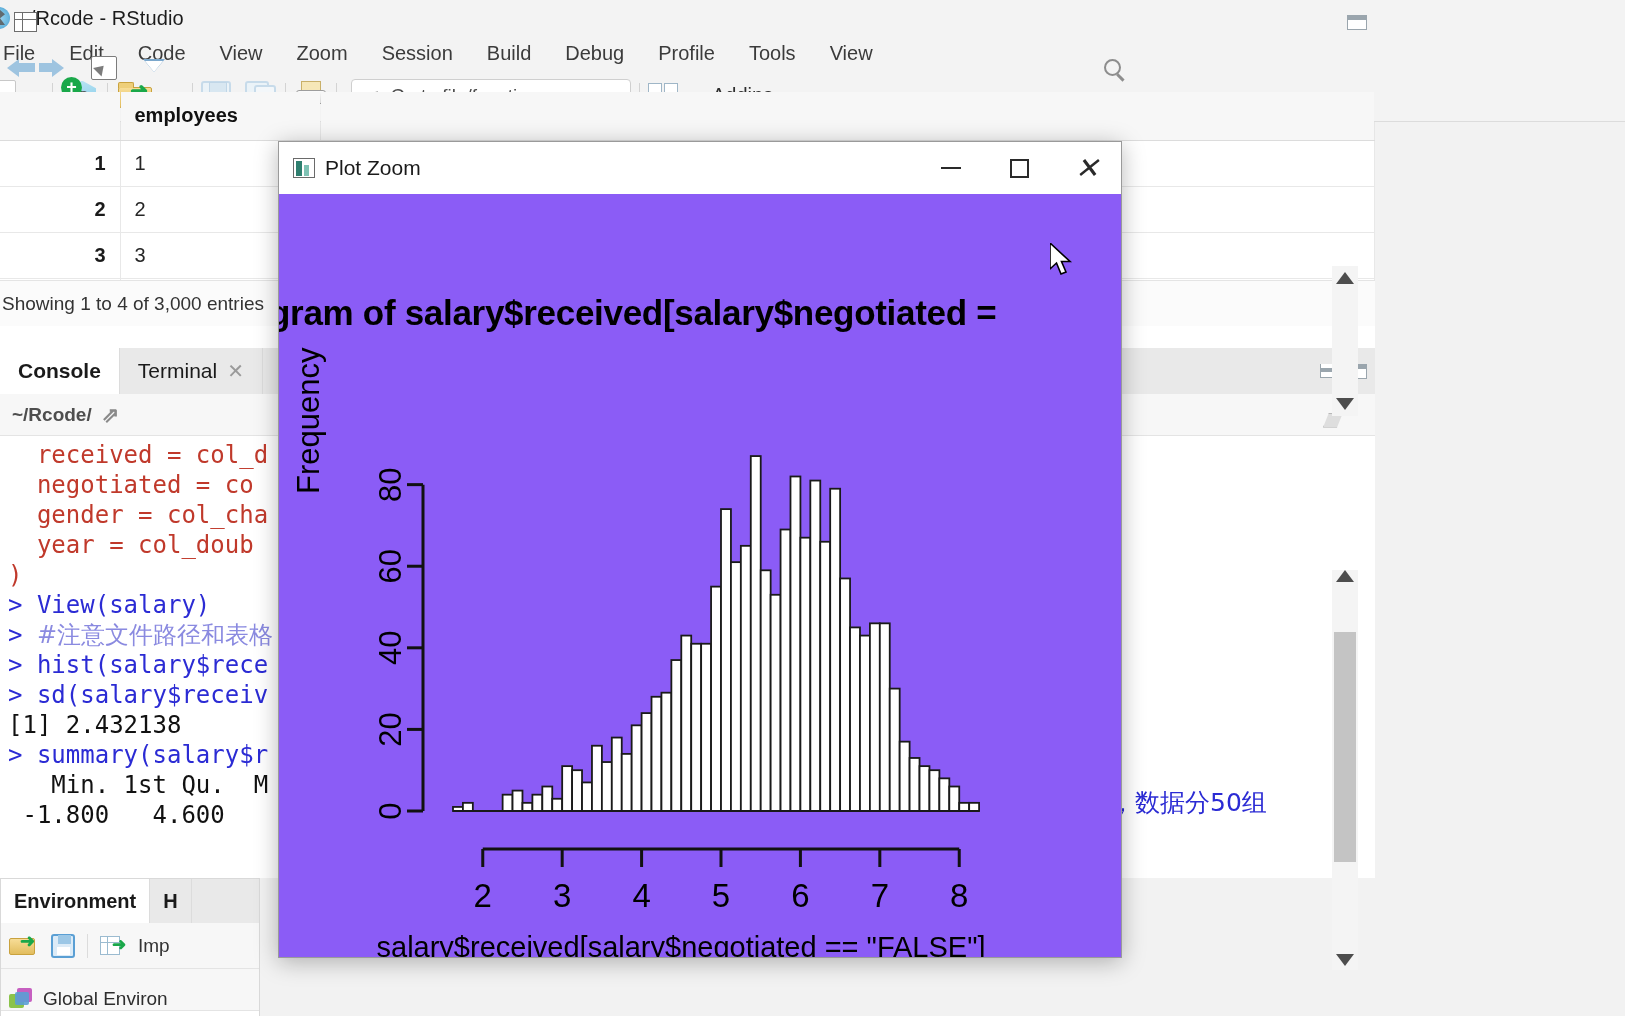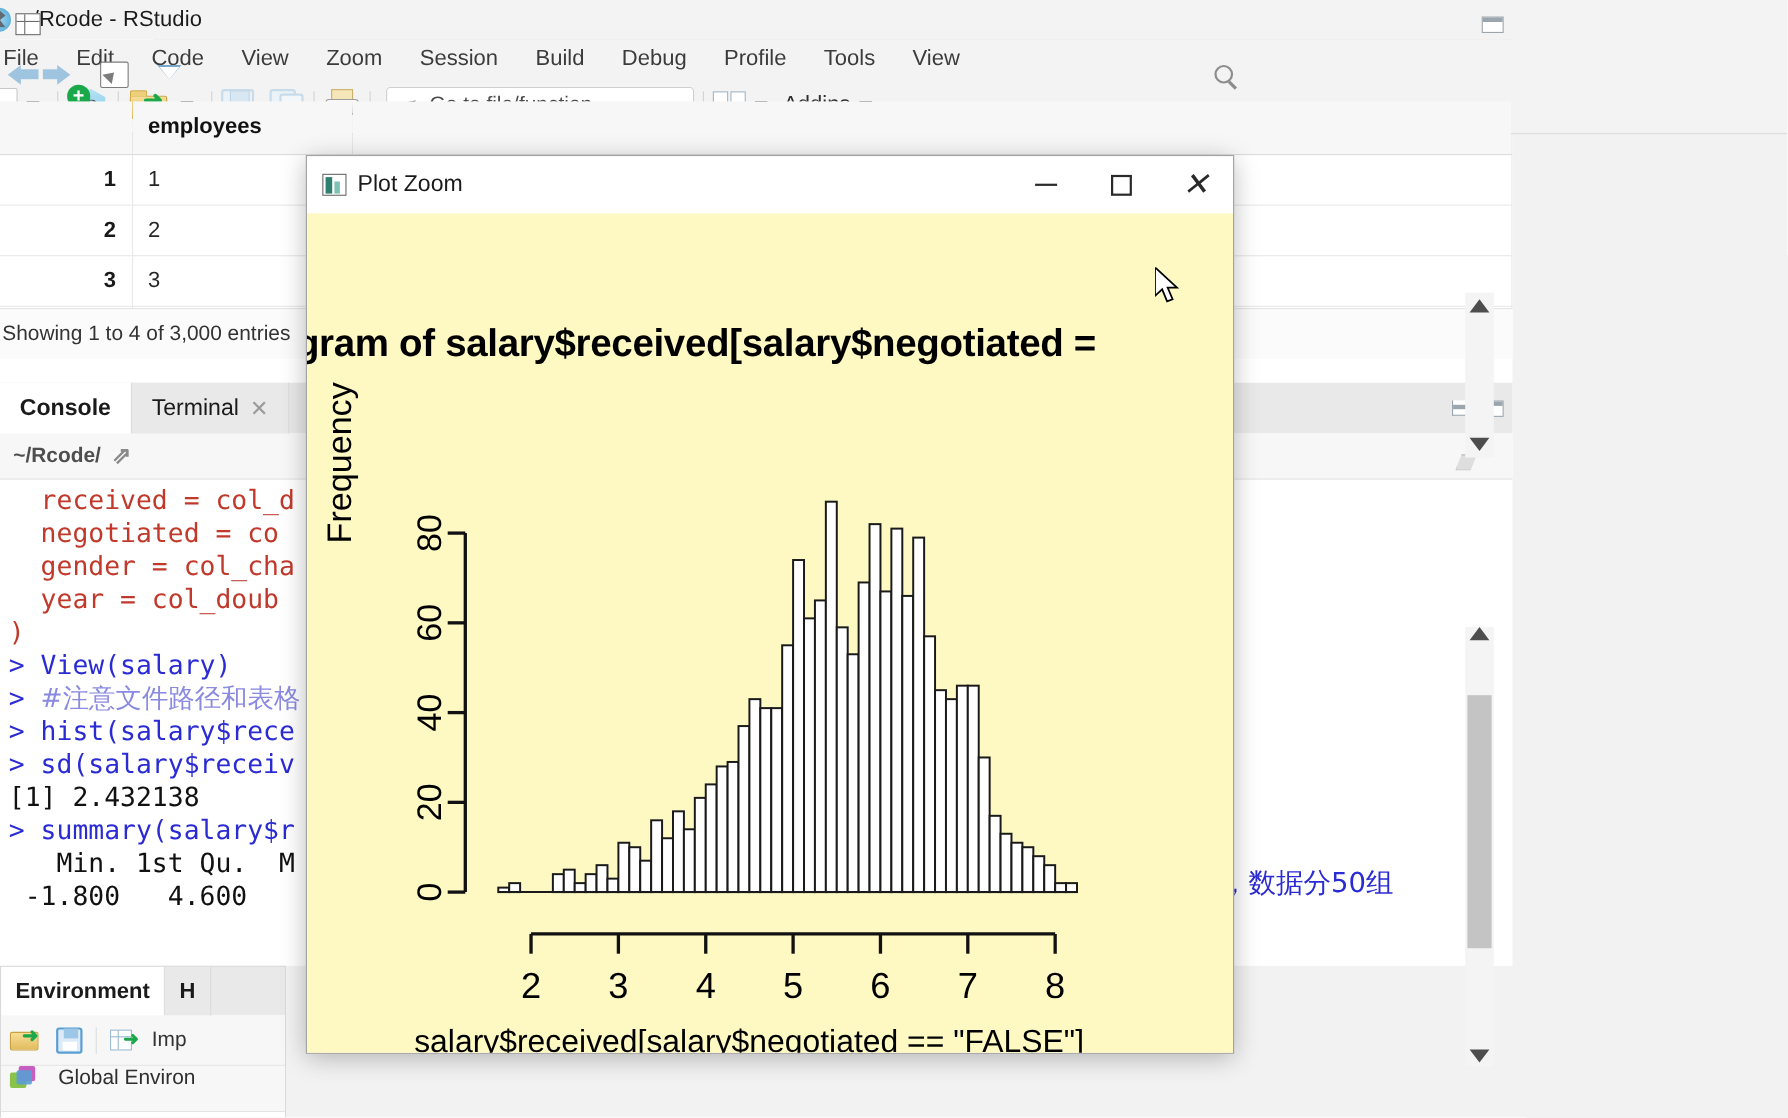--- a/index.html
+++ b/index.html
@@ -198,21 +198,21 @@
   .broom { width:30px;height:26px;position:relative; margin-left:auto; margin-right:10px;}
   .broom::before{content:"";position:absolute;left:14px;top:0;width:4px;height:14px;background:#b9b9b9;transform:rotate(35deg);}
   .broom::after{content:"";position:absolute;left:0;top:11px;width:18px;height:13px;background:#dedede;border:1px solid #b9b9b9;clip-path:polygon(30% 0,100% 0,70% 100%,0 100%);}
 
   
   #env-panel { left:1376px; top:126px; width:260px; height:348px; background:#fff; border:1px solid #d9d9d9;}
   .env-tabs{height:44px;background:#e9e9e9;display:flex;align-items:flex-end;}
   .env-tab{height:44px;padding:0 13px;display:flex;align-items:center;font-size:20px;font-weight:bold;color:#1a1a1a;background:#e9e9e9;border-right:1px solid #dcdcdc;}
   .env-tab.active{background:#fff;}
   .env-toolbar{height:46px;background:#f7f7f7;border-bottom:1px solid #e4e4e4;display:flex;align-items:center;gap:12px;padding:0 8px;font-size:19px;color:#333;}
-  .env-global{height:42px;background:#f7f7f7;border-bottom:1px solid #e4e4e4;display:flex;align-items:flex-start;gap:20px;padding:0 8px;font-size:19px;color:#2e2e2e;}
+  .env-global{height:42px;background:#f7f7f7;border-bottom:1px solid #e4e4e4;display:flex;align-items:flex-end;gap:10px;padding:0 8px;font-size:19px;color:#2e2e2e;}
   .stack-icon{width:24px;height:22px;position:relative;}
   .stack-icon .a{position:absolute;left:8px;top:0;width:15px;height:14px;background:#c65fc0;border-radius:2px;}
   .stack-icon .b{position:absolute;left:0;top:6px;width:15px;height:14px;background:#8bc34a;border-radius:2px;}
   .stack-icon .c{position:absolute;left:6px;top:4px;width:14px;height:13px;background:#5a9fd4;border-radius:2px;opacity:.9;}
   .env-section{height:42px;display:flex;align-items:center;padding-left:10px;font-family:"DejaVu Sans Mono",monospace;font-size:23px;color:#1a1a1a;border-bottom:1px solid #ececec;background:#fff;}
   .icon-importds{width:26px;height:20px;position:relative;}
   .icon-importds .g{position:absolute;left:0;top:0;width:20px;height:19px;border:1.5px solid #9bbbd0;background:#fff;}
   .icon-importds .g::before{content:"";position:absolute;left:0;top:5px;width:100%;height:1px;background:#9bbbd0;}
   .icon-importds .g::after{content:"";position:absolute;left:6px;top:0;width:1px;height:100%;background:#9bbbd0;}
   .icon-importds .ar{position:absolute;left:12px;top:2px;color:#1aa84a;font-size:17px;line-height:14px;font-weight:bold;}
@@ -232,21 +232,21 @@
   .pz-title { height:52px; display:flex; align-items:center; background:#fff; }
   .pz-icon { width:22px;height:20px;margin-left:14px;margin-right:10px;border:1px solid #6a6a6a;background:#fff;position:relative;flex:none;}
   .pz-icon::before{content:"";position:absolute;left:2px;top:2px;width:6px;height:15px;background:#2f7f6f;}
   .pz-icon::after{content:"";position:absolute;left:10px;top:6px;width:5px;height:11px;background:#7fc2b4;}
   .pz-label{font-size:21px;color:#1a1a1a;}
   .pz-ctrls{margin-left:auto;display:flex;height:52px;}
   .pz-btn{width:68px;height:52px;display:flex;align-items:center;justify-content:center;}
   .pz-min i{display:block;width:20px;height:2px;background:#2a2a2a;}
   .pz-max i{display:block;width:19px;height:19px;border:2px solid #2a2a2a;}
   .pz-close i{font-size:29px;color:#2a2a2a;line-height:1;font-weight:300;}
-  .pz-body{position:relative;height:765px;background:#fef9c3;overflow:hidden;}
+  .pz-body{position:relative;height:765px;background:#8b5cf6;overflow:hidden;}
   .pz-plot-title{
     position:absolute; left:-10px; top:99px; width:860px; font-size:35px; font-weight:bold; color:#000;
     white-space:nowrap; letter-spacing:-.3px;
   }
   .ylabel{
     position:absolute; left:12px; top:300px; font-size:31px; color:#000;
     transform: rotate(-90deg); transform-origin: left top; white-space:nowrap;
   }
   .xlabel{
     position:absolute; left:0; top:737px; width:804px; text-align:center; font-size:29px; color:#000;

